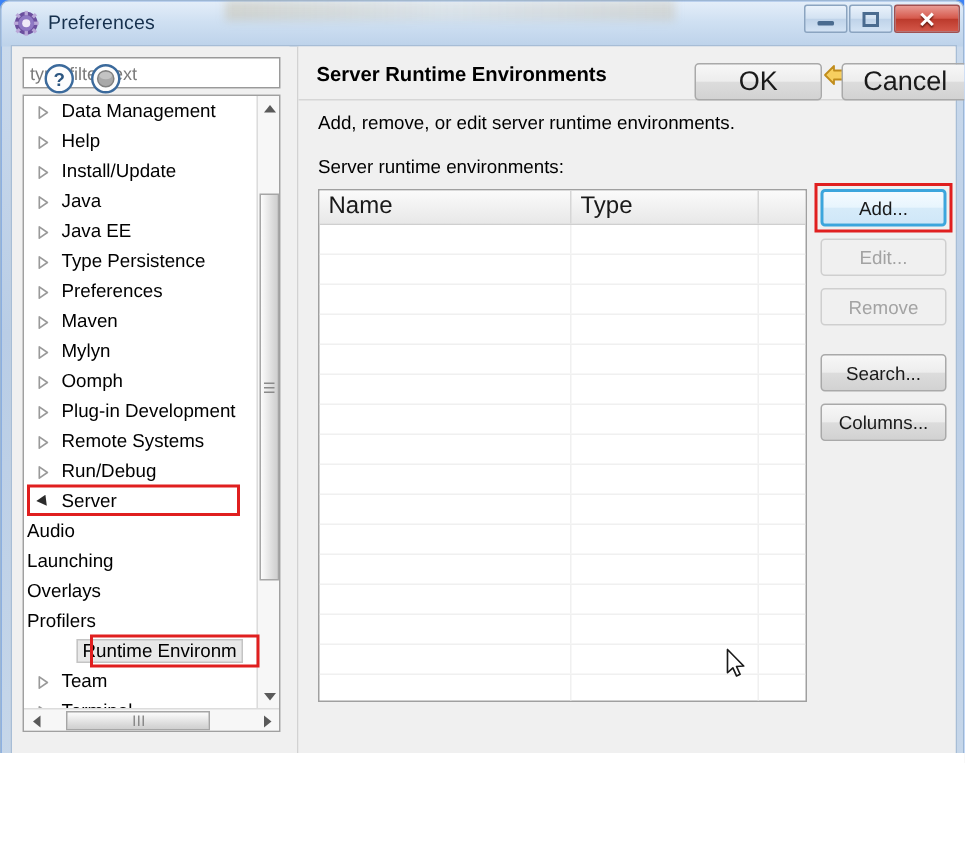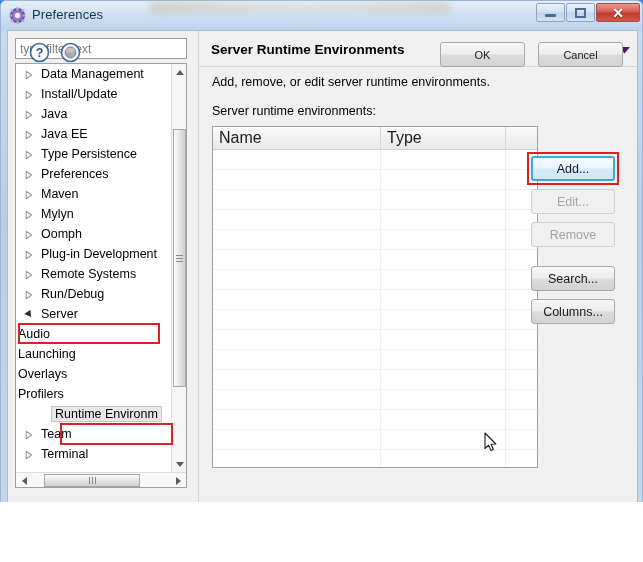--- a/index.html
+++ b/index.html
@@ -397,24 +397,23 @@
     box-sizing: border-box;
     border-right: 1px solid #f0f0f0;
   }
   .td.c0 { width: 168px; }
   .td.c1 { width: 125px; }
   .td.c2 { width: 31px; border-right: none; }
 
   
   .btn-col {
     position: absolute;
-    left: 332px;
+    left: 348px;
     top: 95px;
     width: 84px;
-    margin-top: 30px;
   }
   .sbtn {
     width: 84px;
     height: 25px;
     font-family: "Liberation Sans", sans-serif;
     font-size: 12.5px;
     color: #1a1a1a;
     background: linear-gradient(to bottom, #f7f7f7 0%, #ededed 48%, #dcdcdc 52%, #d2d2d2 100%);
     border: 1px solid #a9a9a9;
     border-radius: 3px;
@@ -467,31 +466,32 @@
   .icon-defaults {
     position: absolute;
     left: 52px; top: 11px;
     width: 21px; height: 21px;
   }
   .dlg-btn {
     position: absolute;
     width: 85px;
     height: 25px;
     font-family: "Liberation Sans", sans-serif;
-    font-size: 11px;
+    font-size: 18px;
     color: #1a1a1a;
     background: linear-gradient(to bottom, #f7f7f7 0%, #ededed 48%, #dcdcdc 52%, #d2d2d2 100%);
     border: 1px solid #a9a9a9;
     border-radius: 3px;
     box-sizing: border-box;
     display: flex;
     align-items: center;
     justify-content: center;
     cursor: default;
     padding: 0;
+    margin-left: 23px;
   }
   .btn-ok { left: 432px; top: 11px; }
   .btn-cancel { left: 530px; top: 11px; }
 
   
   .watermark {
     position: absolute;
     left: 456px;
     top: 534px;
     font-size: 13px;
@@ -585,20 +585,26 @@
       <div class="left-pane">
         <input class="filter-input" type="text" placeholder="type filter text" style="">
 
         <div class="tree-box">
           <div class="tree-list" id="tree-list">
               <div class="tree-item">
                 <span class="tree-arrow"><svg width="10" height="10" viewBox="0 0 10 10">
                     <path d="M2.2 1.2 L7.6 5 L2.2 8.8 Z" fill="none" stroke="#9a9a9a" stroke-width="1.1" stroke-linejoin="round"></path>
                   </svg></span>
                 <span class="tree-label">Data Management</span>
+              </div>
+              <div class="tree-item">
+                <span class="tree-arrow"><svg width="10" height="10" viewBox="0 0 10 10">
+                    <path d="M2.2 1.2 L7.6 5 L2.2 8.8 Z" fill="none" stroke="#9a9a9a" stroke-width="1.1" stroke-linejoin="round"></path>
+                  </svg></span>
+                <span class="tree-label">Help</span>
               </div>
               <div class="tree-item">
                 <span class="tree-arrow"><svg width="10" height="10" viewBox="0 0 10 10">
                     <path d="M2.2 1.2 L7.6 5 L2.2 8.8 Z" fill="none" stroke="#9a9a9a" stroke-width="1.1" stroke-linejoin="round"></path>
                   </svg></span>
                 <span class="tree-label">Install/Update</span>
               </div>
               <div class="tree-item">
                 <span class="tree-arrow"><svg width="10" height="10" viewBox="0 0 10 10">
                     <path d="M2.2 1.2 L7.6 5 L2.2 8.8 Z" fill="none" stroke="#9a9a9a" stroke-width="1.1" stroke-linejoin="round"></path>

